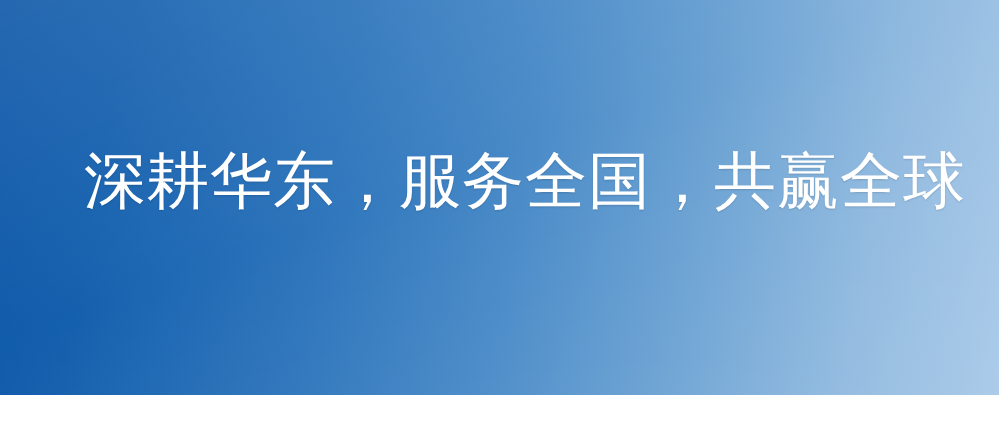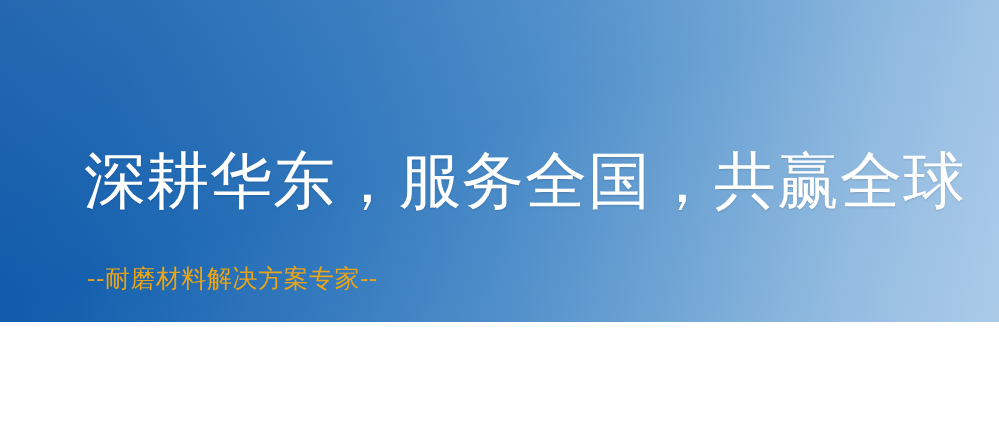--- a/index.html
+++ b/index.html
@@ -4,21 +4,21 @@
 <style>
   html, body {
     margin: 0;
     padding: 0;
     background: #ffffff;
   }
 
   #banner {
     position: relative;
     width: 999px;
-    height: 322px;
+    height: 395px;
     overflow: hidden;
     background: linear-gradient(100deg,
         #0d57a8 0%,
         #1560ae 12%,
         #2f76bc 34%,
         #4a8bc8 52%,
         #6ea4d4 70%,
         #8fb9df 85%,
         #a6c8e8 100%);
     font-family: "Liberation Sans", sans-serif;
@@ -77,16 +77,15 @@
 </style>
 </head>
 <body>
 
 <div id="banner">
 
   <div class="sheen"></div>
 
   <div class="headline">深耕华东，服务全国，共赢全球</div>
 
-  <div class="subhead">--耐磨材料解决方案专家--</div>
 
 
 </div>
 
 </body></html>

